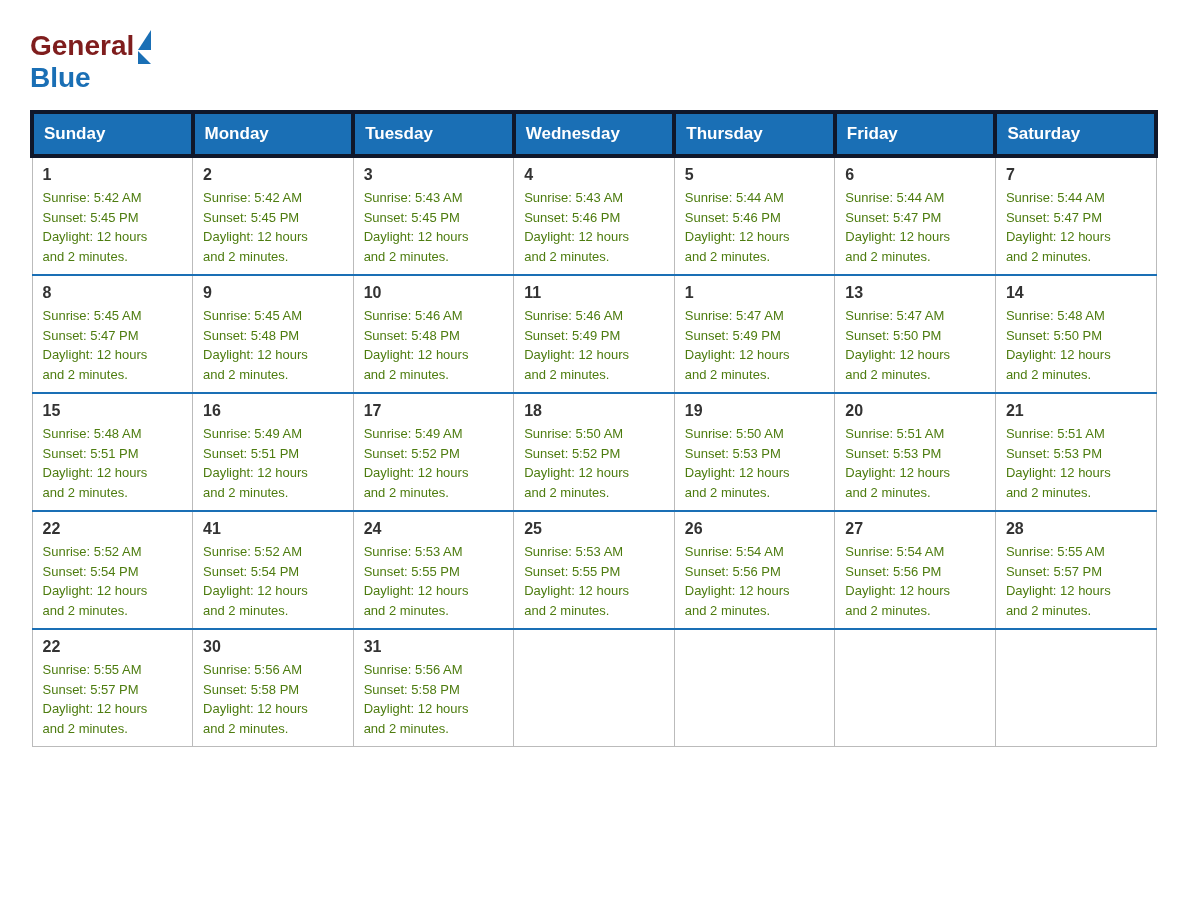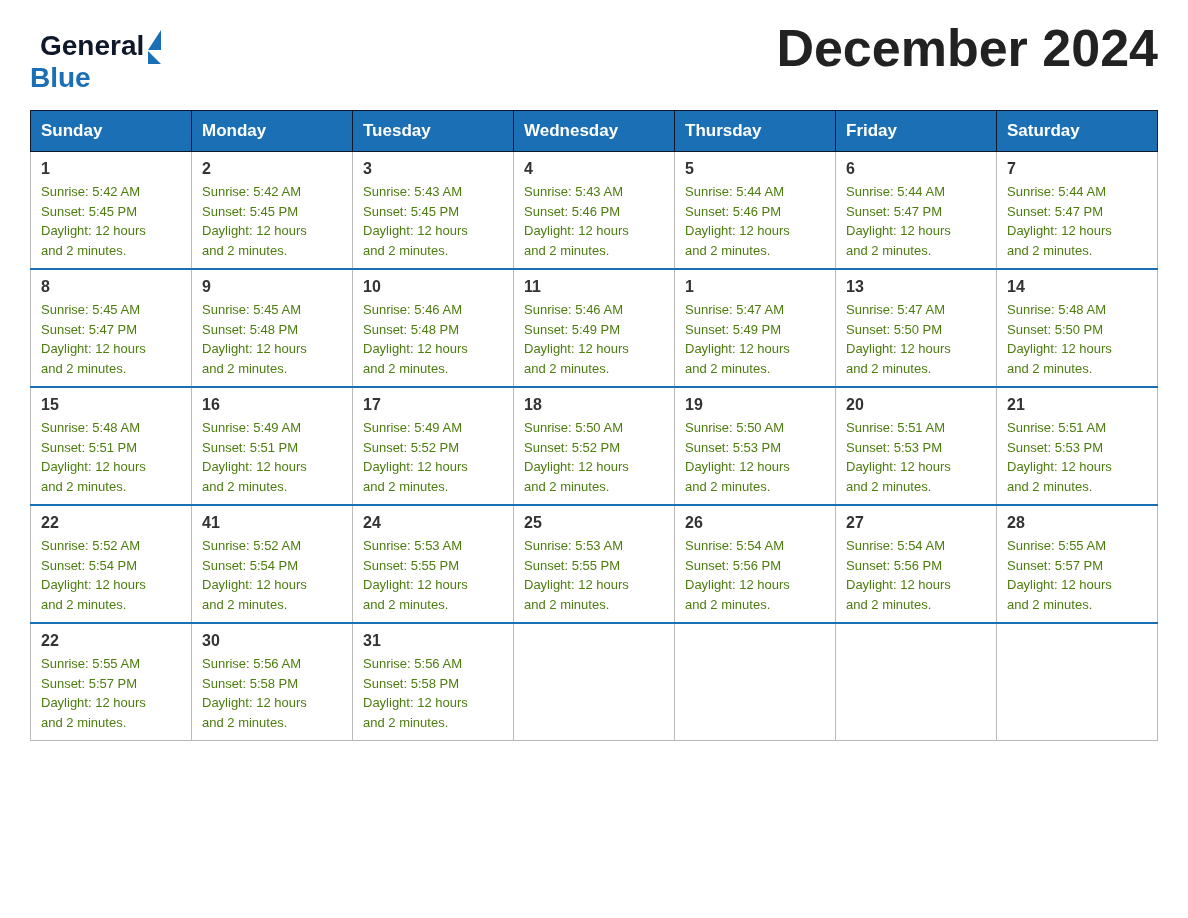--- a/index.html
+++ b/index.html
@@ -17,23 +17,22 @@
       margin-bottom: 18px;
     }
     .logo {
       display: flex;
       align-items: center;
       margin-top: 8px;
     }
     .logo-text-general {
       font-size: 28px;
       font-weight: bold;
-      color: #0f172a;
+      color: #7f1d1d;
       line-height: 1;
-      margin-left: 10px;
     }
     .logo-text-blue {
       font-size: 28px;
       font-weight: bold;
       color: #1a6fb5;
       line-height: 1;
     }
     .logo-wrapper {
       display: flex;
       flex-direction: column;
@@ -65,21 +64,21 @@
       border-collapse: collapse;
       border: 1px solid #bbb;
     }
     .calendar-table th {
       background-color: #1a6fb5;
       color: #fff;
       font-size: 17px;
       font-weight: bold;
       padding: 10px 10px;
       text-align: left;
-      border: 1px solid #0f172a;
+      border: 4px solid #0f172a;
     }
     .calendar-table td {
       vertical-align: top;
       border: 1px solid #bbb;
       padding: 8px 10px;
       width: calc(100% / 7);
       min-height: 100px;
       font-size: 13px;
       color: #333;
     }
@@ -114,21 +113,20 @@
           <div style="width:0; height:0; border-left:13px solid transparent; border-right:0px solid transparent; border-bottom:20px solid #1a6fb5;"></div>
           <div style="width:0; height:0; border-left:13px solid #1a6fb5; border-top:13px solid transparent; margin-top:1px;"></div>
         </div>
       </div>
       <div class="logo-line2">
         <span class="logo-text-blue">Blue</span>
       </div>
     </div>
   </div>
   <div class="title-block">
-    <div class="month-title">December 2024</div>
   </div>
 </div>
 
 <table class="calendar-table">
   <thead>
     <tr>
     <th>Sunday</th>
         <th>Monday</th>
         <th>Tuesday</th>
         <th>Wednesday</th>

